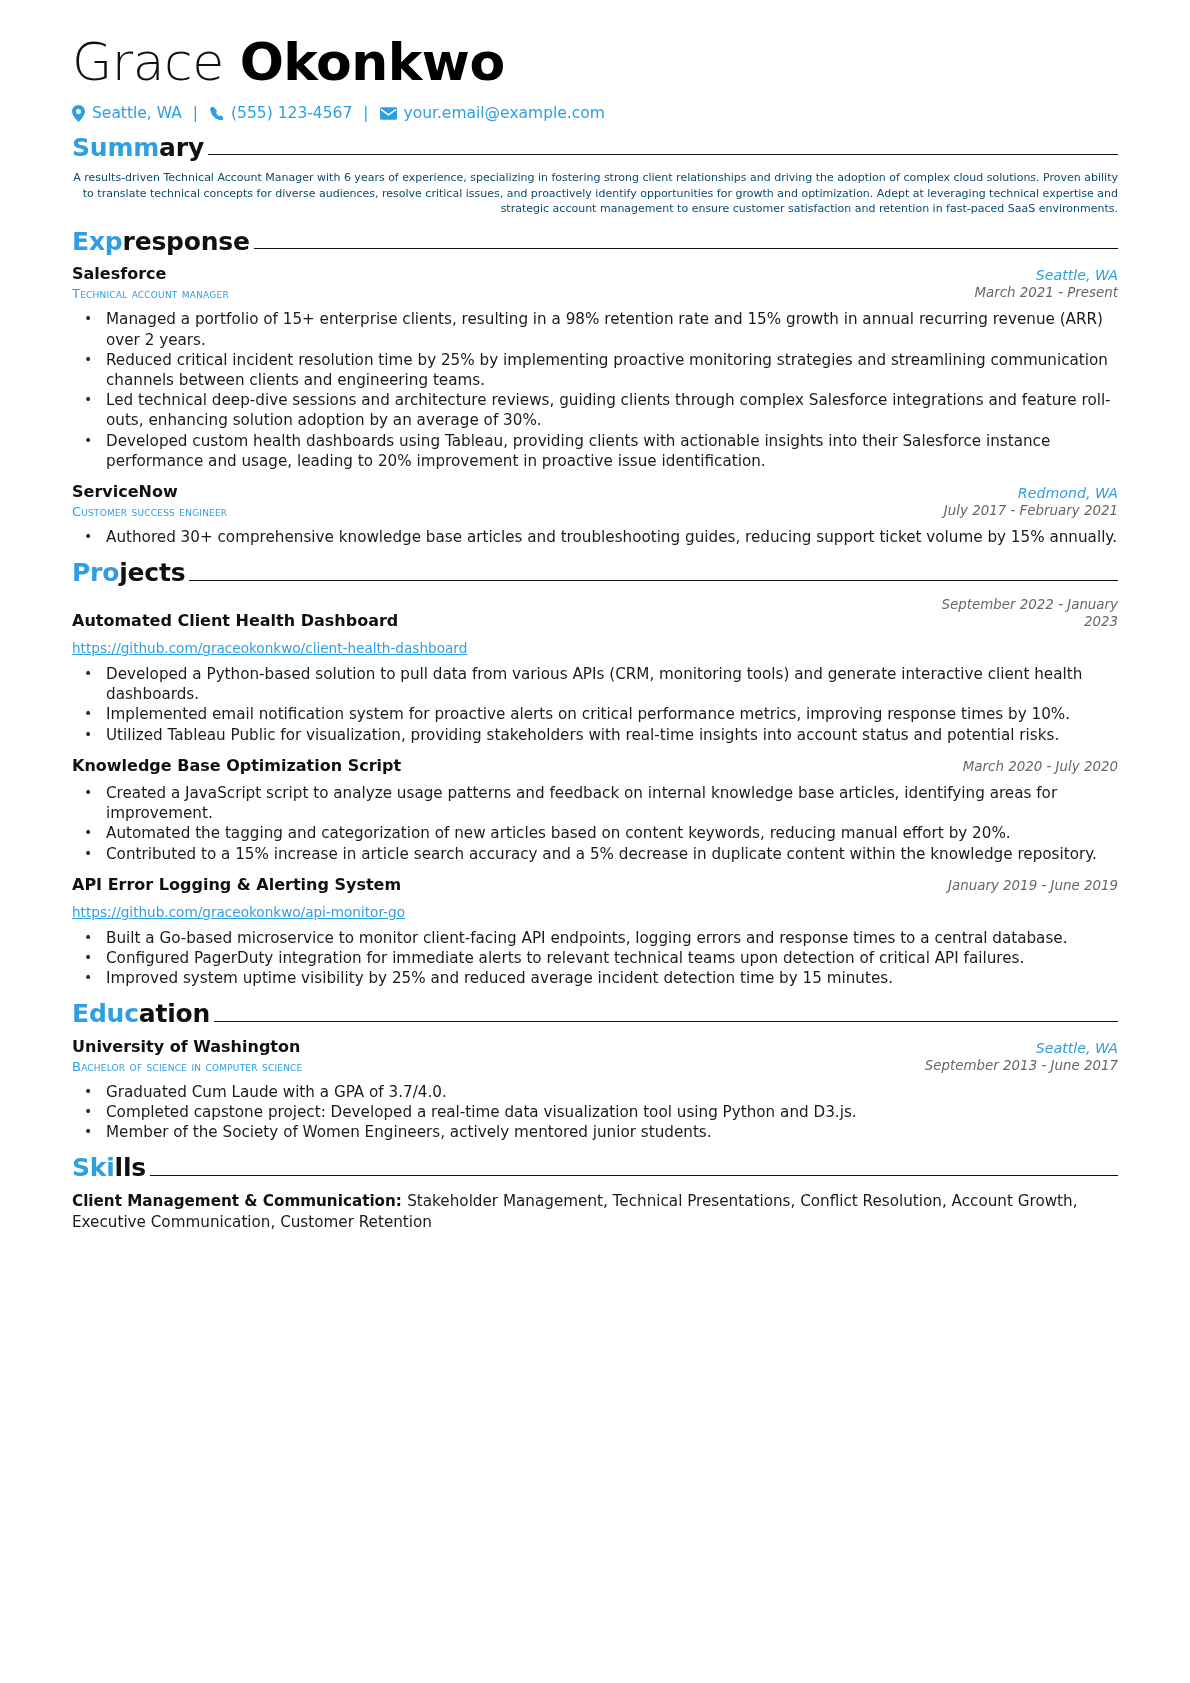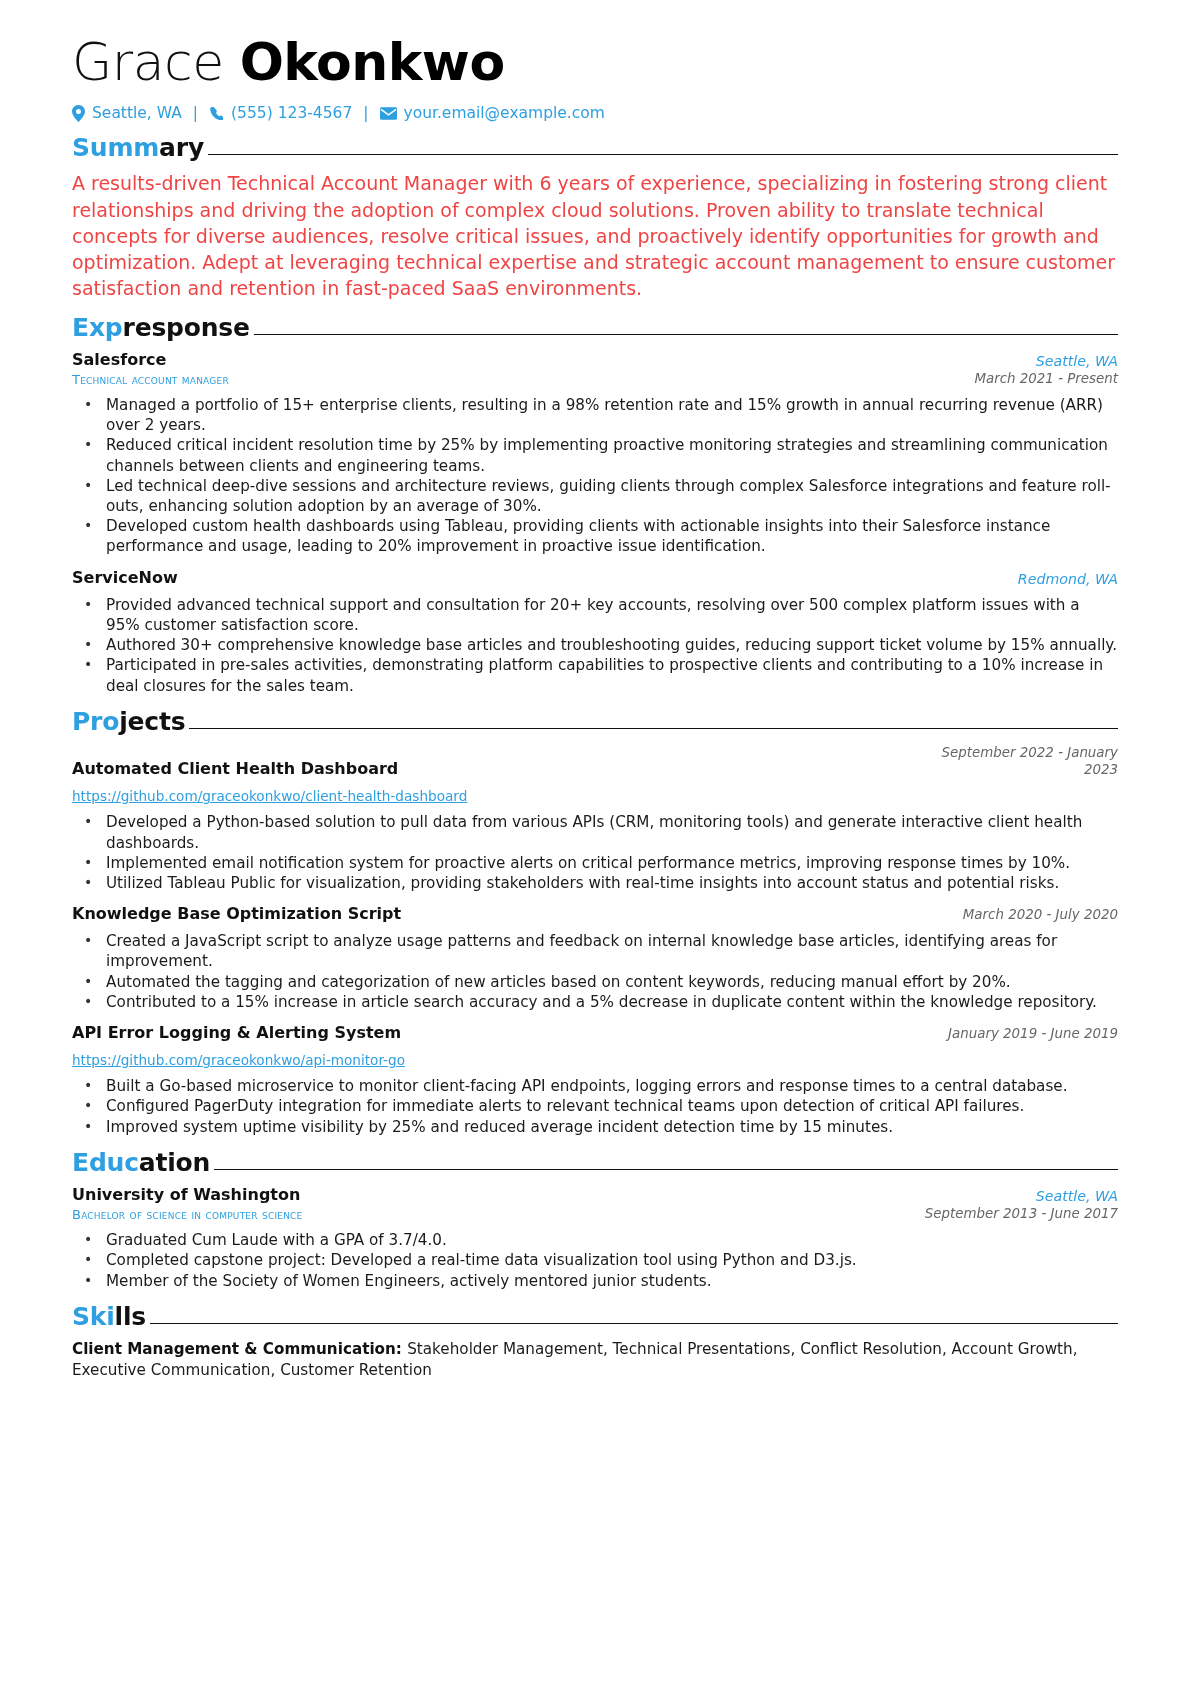--- a/index.html
+++ b/index.html
@@ -27,21 +27,21 @@
   .section { margin-top: 13px; }
   .sec-head { display: flex; align-items: flex-end; gap: 0; }
   .sec-title { font-size: 25px; font-weight: 700; color: #111;
                line-height: 1.05; white-space: nowrap; letter-spacing: -0.2px; }
   .sec-title .hl { color: #2E9FE0; }
   .sec-rule { flex: 1; border-bottom: 1.6px solid #111; margin-bottom: 6px; margin-left: 4px; }
 
   .sec-body { margin-top: 9px; }
 
   
-  p.summary { font-size: 19px; line-height: 1.38; color: #ef4444; text-align: left; }
+  p.summary { font-size: 11px; line-height: 1.38; color: #0c4a6e; text-align: right; }
 
   
   .entry { margin-top: 11px; }
   .entry:first-child { margin-top: 2px; }
   .entry-row { display: flex; justify-content: space-between; align-items: flex-end; gap: 15px; }
   .entry-row.second { margin-top: 1px; }
   .e-title { font-size: 16px; font-weight: 700; color: #111; }
   .e-loc { font-size: 14.2px; font-style: italic; color: #2E9FE0; white-space: nowrap; }
   .e-sub { font-size: 13px; color: #2E9FE0; font-variant: small-caps;
            text-transform: lowercase; letter-spacing: 0.2px; }
@@ -128,24 +128,26 @@
               <li>Reduced critical incident resolution time by 25% by implementing proactive monitoring strategies and streamlining communication channels between clients and engineering teams.</li>
               <li>Led technical deep-dive sessions and architecture reviews, guiding clients through complex Salesforce integrations and feature roll-outs, enhancing solution adoption by an average of 30%.</li>
               <li>Developed custom health dashboards using Tableau, providing clients with actionable insights into their Salesforce instance performance and usage, leading to 20% improvement in proactive issue identification.</li>
             </ul>
           </div>
           <div class="entry">
             <div class="entry-row">
               <div class="e-title">ServiceNow</div>
               <div class="e-loc">Redmond, WA</div>
             </div>
-            <ul class="bullets">
-              <li>Provided advanced technical support and consultation for 20+ key accounts, resolving over 500 complex platform issues with a 95% customer satisfaction score.</li>
+            <div class="entry-row second">
+              <div class="e-sub">Customer Success Engineer</div>
+              <div class="e-date">July 2017 - February 2021</div>
+            </div>
+            <ul class="bullets">
               <li>Authored 30+ comprehensive knowledge base articles and troubleshooting guides, reducing support ticket volume by 15% annually.</li>
-              <li>Participated in pre-sales activities, demonstrating platform capabilities to prospective clients and contributing to a 10% increase in deal closures for the sales team.</li>
             </ul>
           </div>
         </div>
       </div>
       <div class="section">
         <div class="sec-head">
           <div class="sec-title"><span class="hl">Pro</span><span>jects</span></div>
           <div class="sec-rule"></div>
         </div>
         <div class="sec-body">

